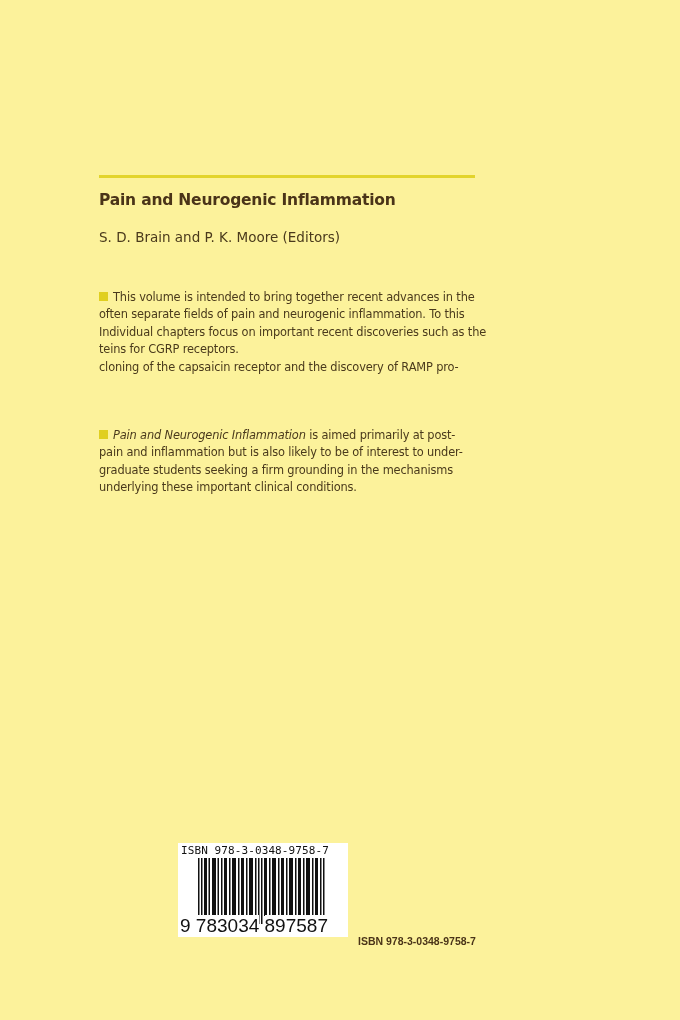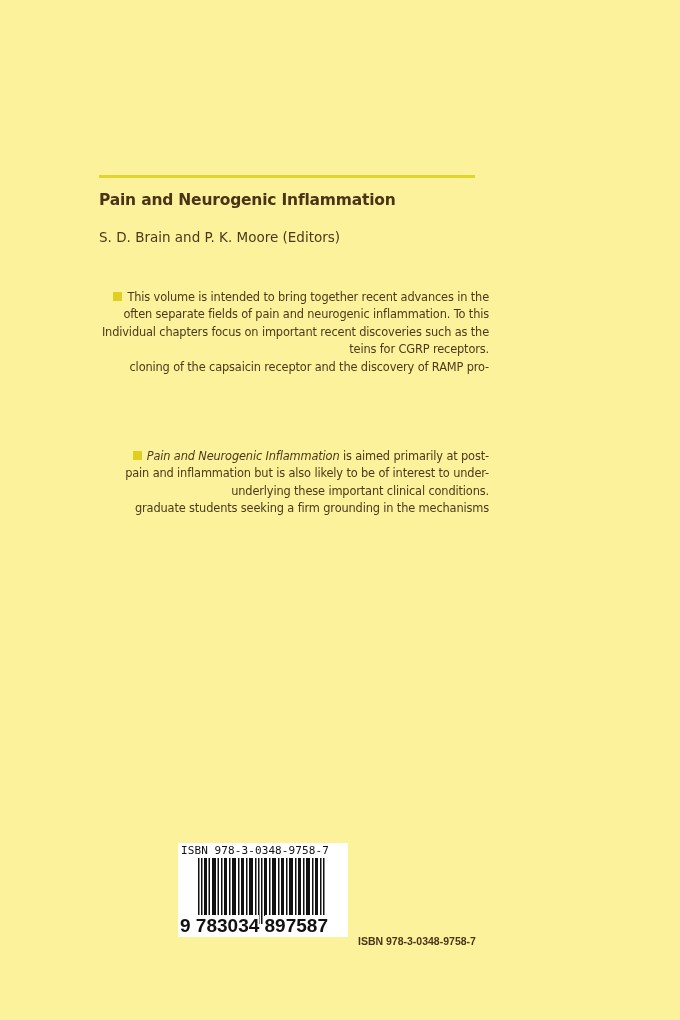--- a/index.html
+++ b/index.html
@@ -23,23 +23,23 @@
   }
   .editors {
     position: absolute; left: 99px; top: 229px;
     font-size: 13.5px; color: #4a3a1c;
   }
   .para {
     position: absolute; left: 99px; width: 390px;
     font-size: 11.4px; line-height: 17.4px; color: #4a3a1c;
     letter-spacing: -0.15px;
   }
-  .para .line { display: block; white-space: nowrap; text-align: right; }
+  .para .line { display: block; white-space: nowrap; }
   .p1 { top: 289px; }
-  .p2 { top: 427px; margin-top: 21px; }
+  .p2 { top: 427px; }
   .bullet {
     display: inline-block; width: 9px; height: 9px;
     background: #e0cf20; margin-right: 5px; vertical-align: 0px;
   }
   .italic { font-style: italic; }
   .barcode-box {
     position: absolute; left: 178px; top: 843px;
     width: 170px; height: 94px;
     background: #ffffff;
   }
@@ -51,21 +51,20 @@
   }
   .bars {
     position: absolute; left: 20px; top: 15px;
     width: 128px; height: 66px;
   }
   .digits {
     position: absolute; left: 2px; top: 72px;
     font-family: "Liberation Sans", sans-serif;
     font-size: 19px; color: #111; white-space: nowrap;
     background: transparent;
-    font-weight: bold;
   }
   .digits span { background: #fff; }
   .isbn-bottom {
     position: absolute; left: 358px; top: 935px;
     font-family: "Liberation Sans", sans-serif;
     font-weight: bold; font-size: 10.5px; color: #4a3418;
     white-space: nowrap;
   }
 </style>
 </head>
@@ -79,22 +78,22 @@
   <span class="line"><span class="bullet"></span><span>This volume is intended to bring together recent advances in the</span></span>
   <span class="line">often separate fields of pain and neurogenic inflammation. To this</span>
   <span class="line">Individual chapters focus on important recent discoveries such as the</span>
   <span class="line">teins for CGRP receptors.</span>
   <span class="line">cloning of the capsaicin receptor and the discovery of RAMP pro-</span>
 </div>
 
 <div class="para p2">
   <span class="line"><span class="bullet"></span><span class="italic">Pain and Neurogenic Inflammation</span><span> is aimed primarily at post-</span></span>
   <span class="line">pain and inflammation but is also likely to be of interest to under-</span>
+  <span class="line">graduate students seeking a firm grounding in the mechanisms</span>
   <span class="line">underlying these important clinical conditions.</span>
-  <span class="line">graduate students seeking a firm grounding in the mechanisms</span>
 </div>
 
 <div class="barcode-box">
   <div class="isbn-top">ISBN 978-3-0348-9758-7</div>
   <svg class="bars" viewBox="0 0 128 66" preserveAspectRatio="none">
     <g fill="#111">
       <rect x="0" y="0" width="1.5" height="66"></rect>
       <rect x="3" y="0" width="1.5" height="66"></rect>
       <rect x="6" y="0" width="3" height="58"></rect>
       <rect x="10.5" y="0" width="1.5" height="58"></rect>

